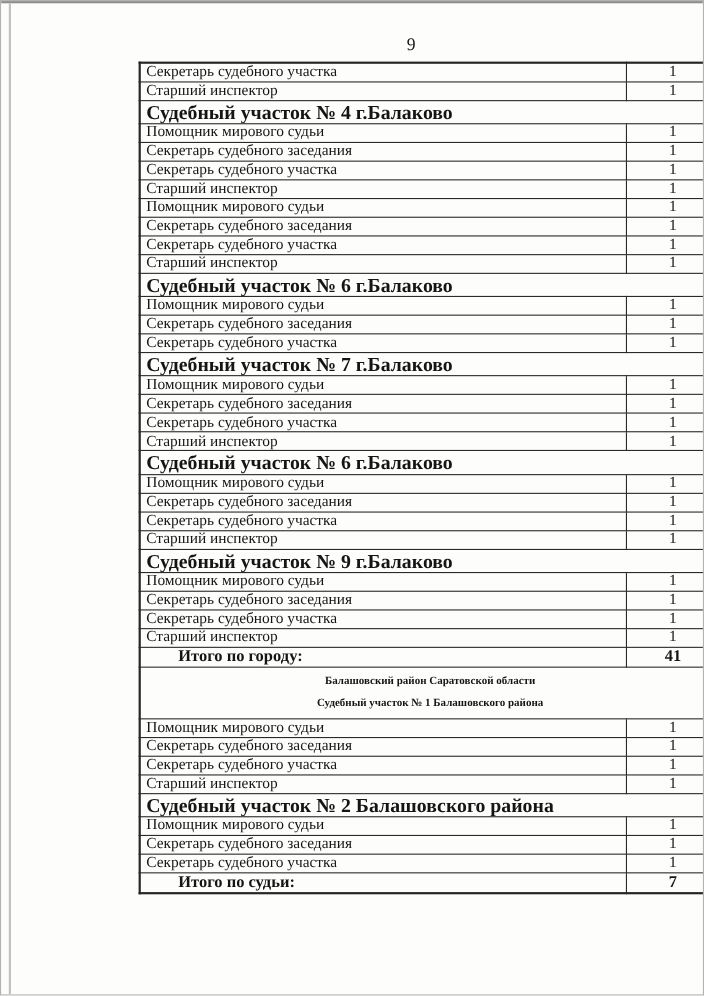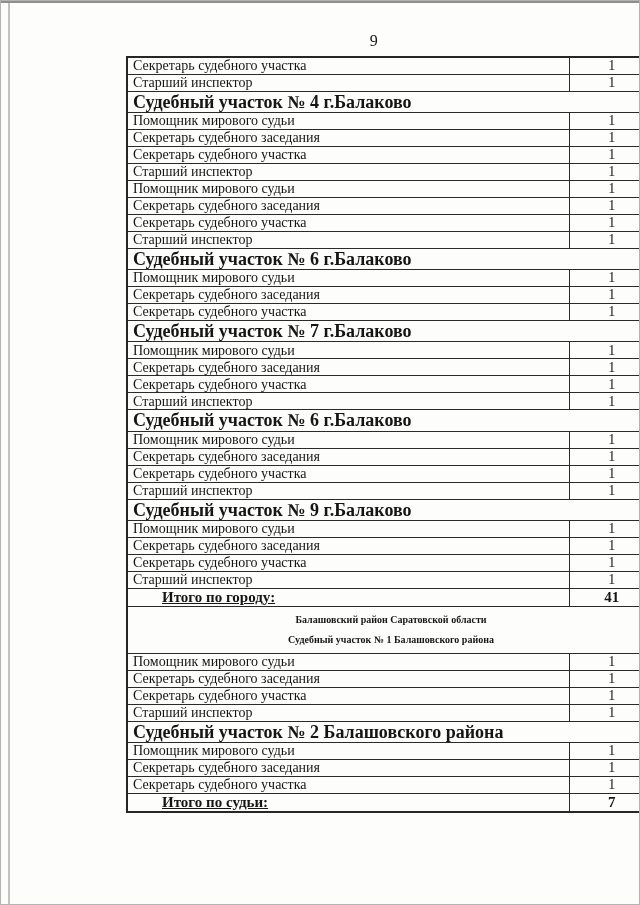--- a/index.html
+++ b/index.html
@@ -70,21 +70,21 @@
     font-size: 10px;
     height: 42px;
     padding: 2px 5px;
   }
   .doc-table tr.row-section-multi td div { line-height: 20px; }
   .doc-table tr.row-total td {
     font-weight: bold;
     font-size: 15px;
     height: 17px;
   }
-  .doc-table tr.row-total td.label { padding-left: 34px; text-decoration: underline; }
+  .doc-table tr.row-total td.label { padding-left: 34px; }
 </style>
 </head>
 <body>
 
 <div class="canvas">
   <div class="scan-top-edge"></div>
   <div class="scan-left-line"></div>
 
   <div class="page-number">9</div>
 

